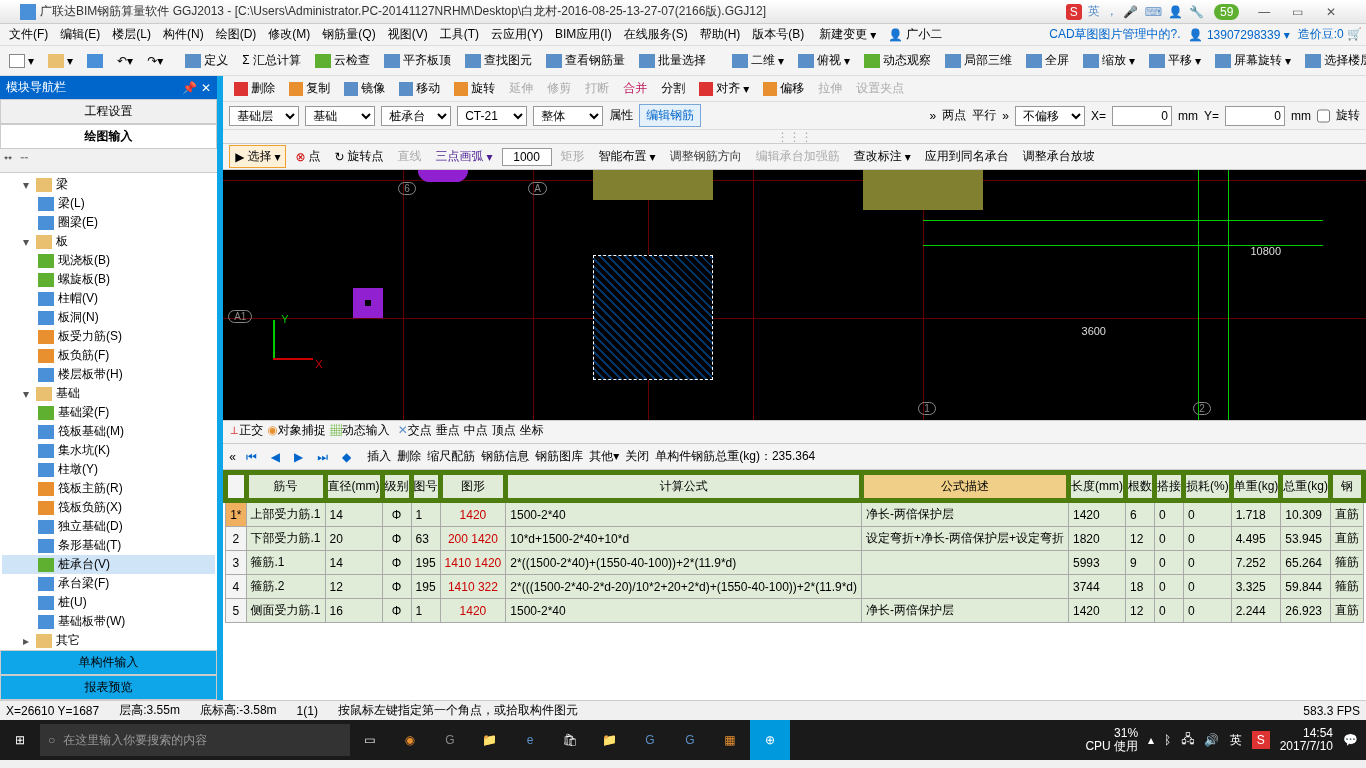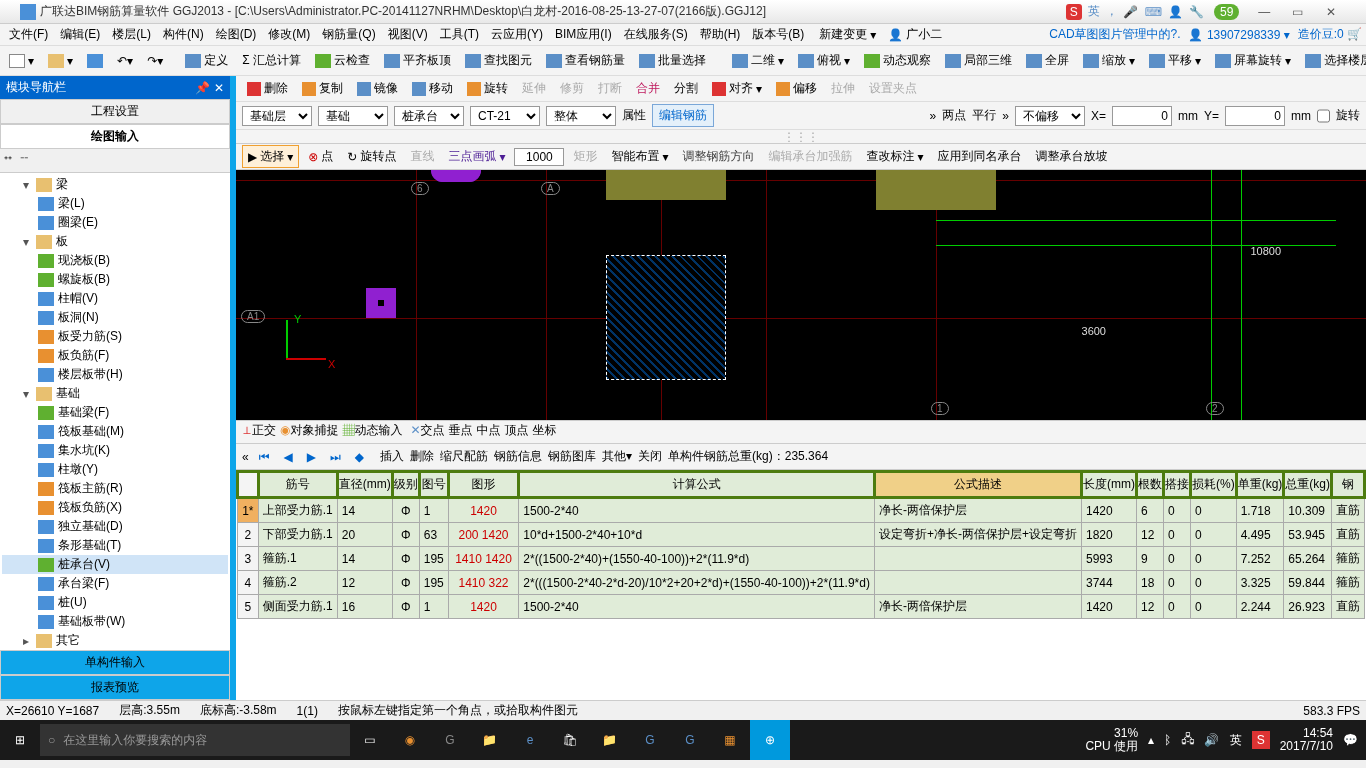--- a/index.html
+++ b/index.html
@@ -64,21 +64,21 @@
 .canvas .dimtext { position: absolute; color: #ddd; font-size: 11px; }
 .canvas .purplebox { position: absolute; border: 12px solid #9020d0; }
 .canvas .hatch { position: absolute; background: repeating-linear-gradient(45deg,#003366,#003366 2px,#000 2px,#000 6px),repeating-linear-gradient(-45deg,#003366,#003366 2px,transparent 2px,transparent 6px); border: 1px dashed #fff; }
 .canvas .olivebox { position: absolute; background: #808030; }
 .canvas .greenline { position: absolute; background: #0c0; }
 .snapbar { height: 24px; display: flex; align-items: flex-end; padding: 4px 6px; gap: 4px; border-top: 1px solid #ccc; border-bottom: 1px solid #ccc; }
 .recordbar { height: 26px; display: flex; align-items: center; padding: 0 6px; gap: 6px; border-bottom: 1px solid #ccc; }
 .recordbar .navico { color: #0066cc; padding: 0 4px; }
 .grid { flex: 1; overflow: auto; background: #fff; }
 .grid table { border-collapse: collapse; width: 100%; }
-.grid th { background: #e0ecd8; border: 3px solid #4d7c0f; padding: 3px 0; font-weight: normal; white-space: nowrap; }
+.grid th { background: #e0ecd8; border: 5px solid #4d7c0f; padding: 3px 0; font-weight: normal; white-space: nowrap; }
 .grid th.formula { background: #f0d088; }
 .grid td { background: #e0ecd8; border: 1px solid #aaa; padding: 3px 4px; white-space: nowrap; }
 .grid .rowhead { background: #f4f4f4; text-align: center; width: 30px; }
 .grid .rowhead.sel { background: #f0b060; }
 .grid .shape { text-align: center; }
 .grid .shape .dimred { color: #c00; }
 .statusbar { height: 20px; background: #f0f0f0; border-top: 1px solid #ccc; display: flex; align-items: center; padding: 0 6px; gap: 20px; font-size: 11px; }
 .statusbar .fill { flex: 1; }
 .taskbar { height: 40px; background: #1a1a1a; display: flex; align-items: center; color: #fff; }
 .taskbar .start { width: 40px; height: 40px; display: flex; align-items: center; justify-content: center; }

